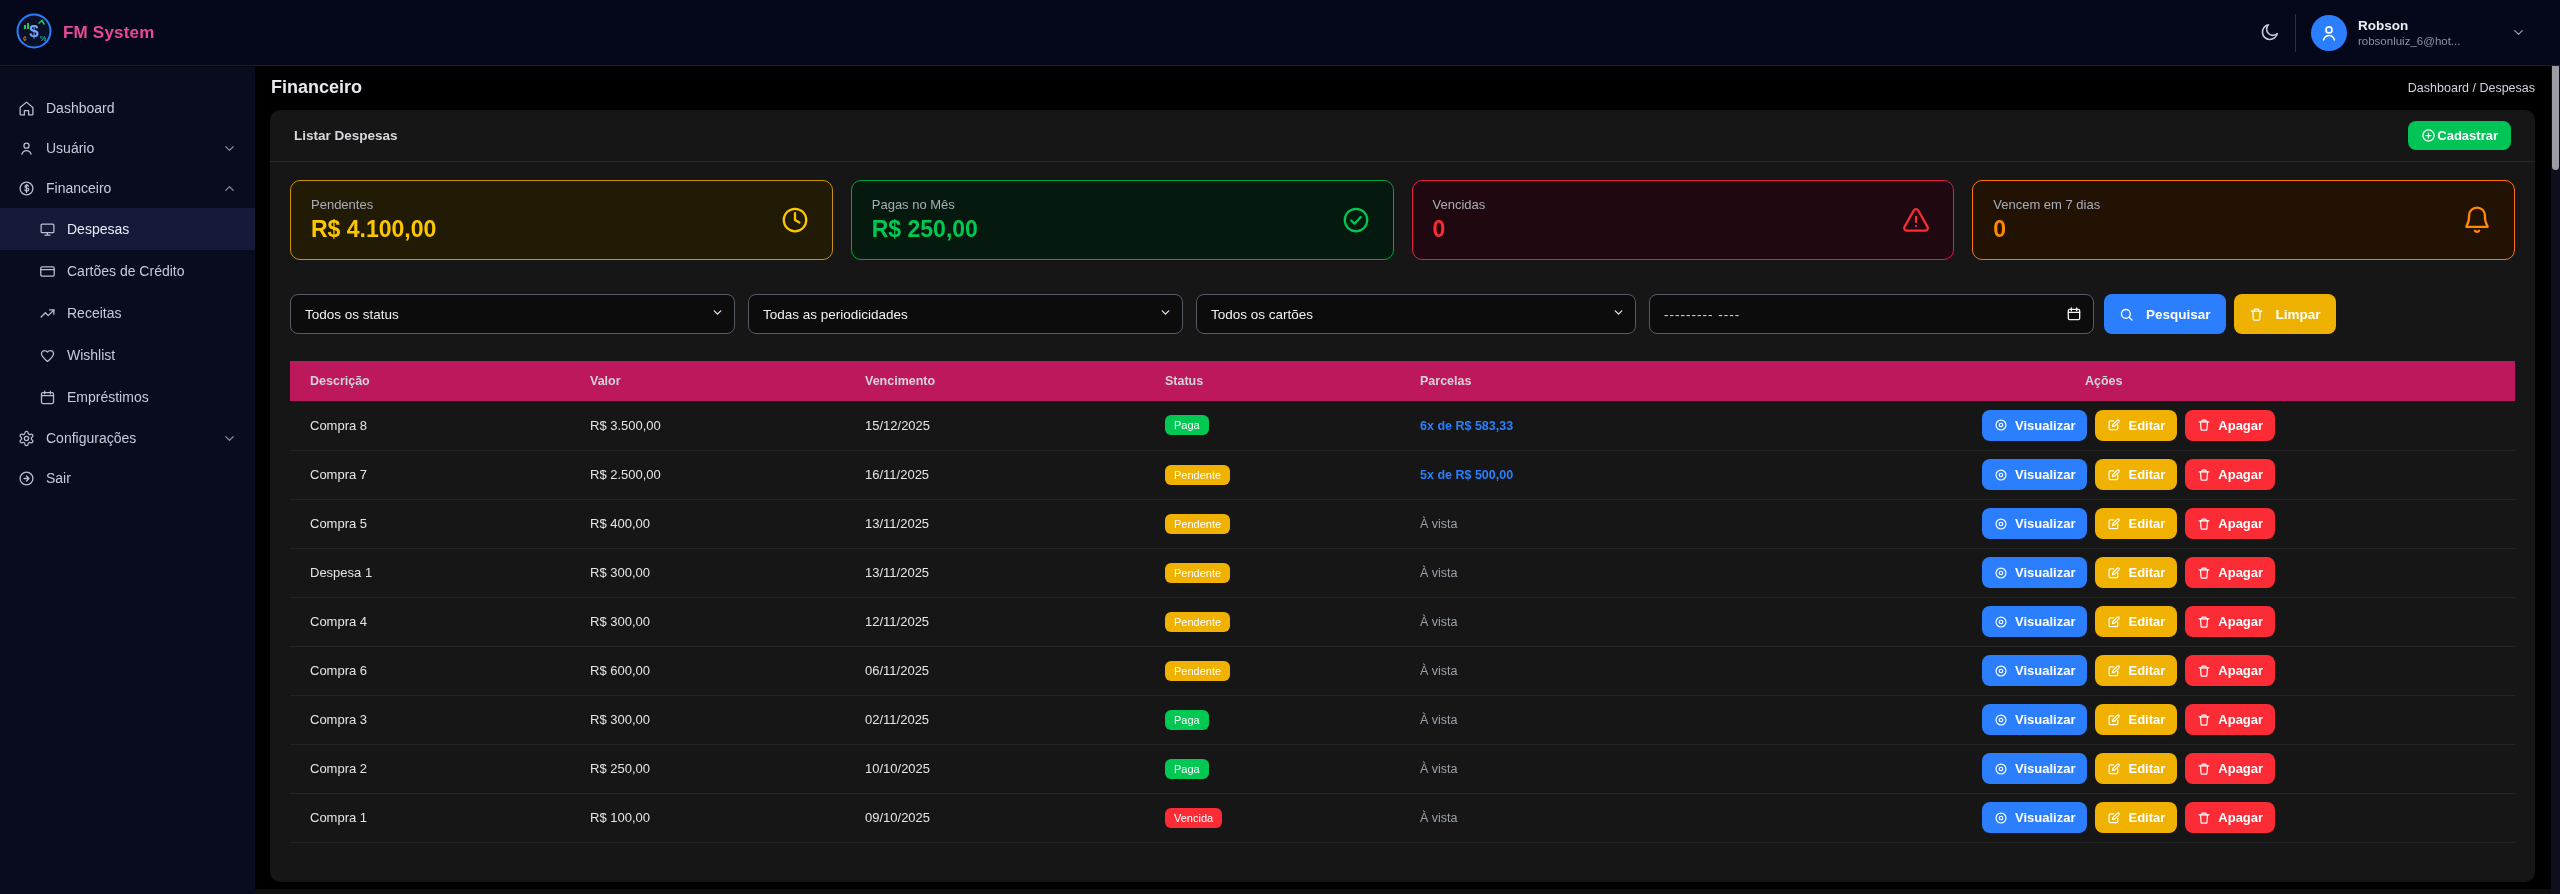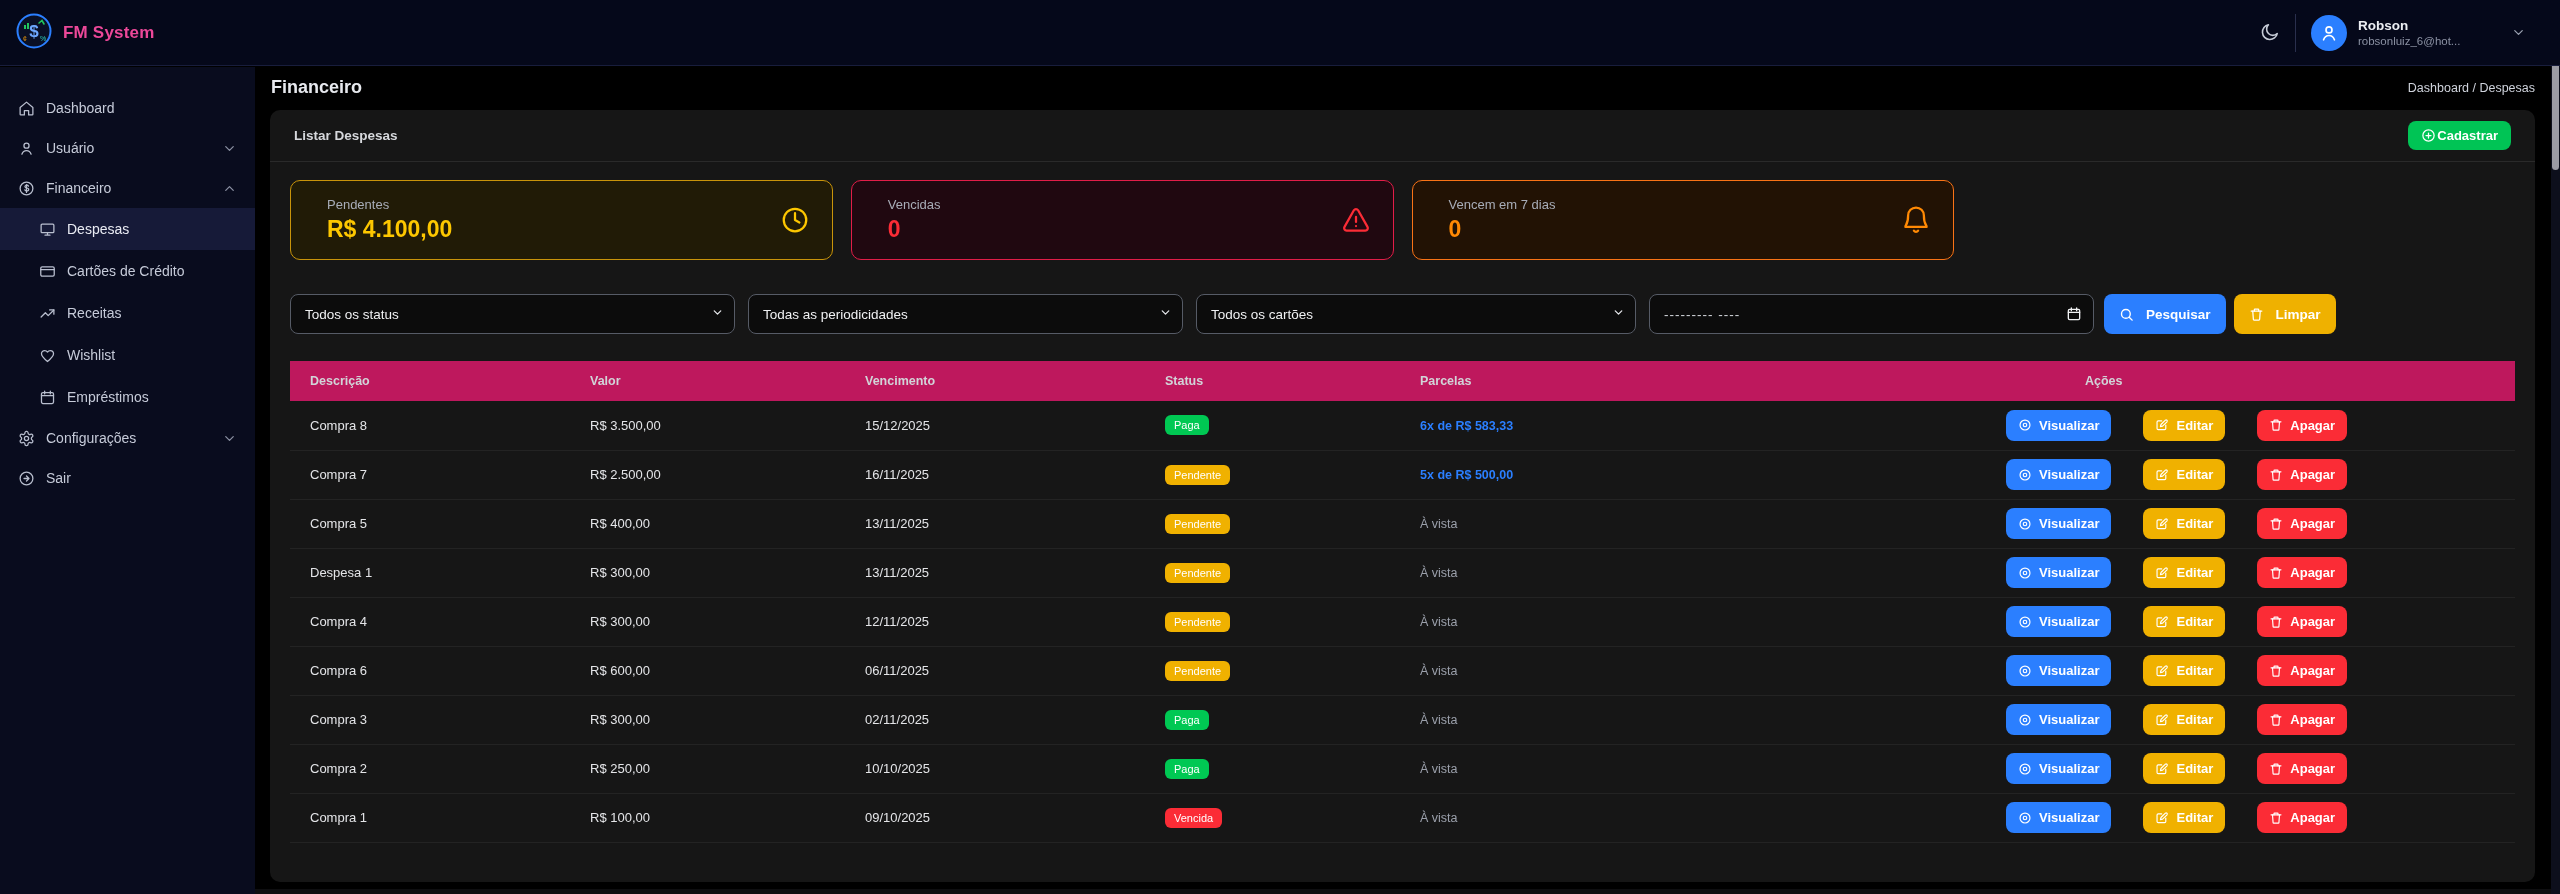--- a/index.html
+++ b/index.html
@@ -44,21 +44,21 @@
                 padding:0 24px; border-bottom:1px solid #2a2a2a; }
   .panel-title { color:#d6d8dc; font-size:13.5px; font-weight:700; }
   .btn-cadastrar { background:#00c455; color:#fff; font-size:13px; font-weight:600; height:29px;
                    padding:0 13px; border-radius:8px; border:none; display:flex; align-items:center; gap:1px; cursor:pointer;
                    font-family:inherit; }
   .panel-body { padding:18px 20px 0 20px; }
 
   
   .stats { display:grid; grid-template-columns:repeat(4,1fr); gap:18px; }
   .stat { height:80px; border:1px solid; border-radius:10px; display:flex; align-items:center;
-          justify-content:space-between; padding:0 22px 0 36px; }
+          justify-content:space-between; padding:0 22px 0 20px; }
   .stat-label { font-size:13px; color:#a8adb8; margin-bottom:4px; }
   .stat-value { font-size:23px; font-weight:700; }
   .stat .icn { display:flex; }
   .stat.yellow { border-color:#c9940a; background:#211b06; } .stat.yellow .stat-value, .stat.yellow .icn { color:#fdc700; }
   .stat.green  { border-color:#00a63e; background:#05190e; } .stat.green  .stat-value, .stat.green  .icn { color:#00c853; }
   .stat.red    { border-color:#e11d48; background:#200810; } .stat.red    .stat-value, .stat.red    .icn { color:#fb2c36; }
   .stat.orange { border-color:#f97316; background:#221204; } .stat.orange .stat-value, .stat.orange .icn { color:#ff8904; }
 
   
   .filters { display:flex; gap:13px; margin-top:34px; align-items:center; }
@@ -89,21 +89,21 @@
   td.acoes { padding-left:42px; }
   .last-divider { border-top:1px solid #232323; height:0; }
   .badge { display:inline-block; padding:4px 9px; border-radius:6px; font-size:11px; color:#fff; font-weight:500; }
   .badge.paga { background:#00c853; }
   .badge.pendente { background:#f0b100; }
   .badge.vencida { background:#fb2c36; }
   .parcelas-link { color:#2b7fff; font-weight:700; font-size:12.5px; }
   .parcelas-plain { color:#9ba0ab; font-size:12.5px; }
   .actions { display:flex; gap:8px; align-items:center; }
   .btn-action { height:31px; padding:0 12px; border-radius:8px; border:none; color:#fff; font-size:13px;
-                font-weight:600; display:inline-flex; align-items:center; gap:7px; cursor:pointer; font-family:inherit;margin-left:24px; }
+                font-weight:600; display:inline-flex; align-items:center; gap:7px; cursor:pointer; font-family:inherit; }
   .btn-action.view { background:#2b7fff; }
   .btn-action.edit { background:#f0b100; }
   .btn-action.del  { background:#fb2c36; }
   .btn-action .icn, .btn-filter .icn, .btn-cadastrar .icn { display:flex; }
 
   
   .scrollbar { position:absolute; top:0; right:0; width:9px; height:894px; background:#0d0f1c; }
   .scroll-thumb { position:absolute; top:5px; left:1px; width:7px; height:165px; background:#9b9ba3; border-radius:4px; cursor:grab; }
   .bottom-edge { position:absolute; bottom:0; left:255px; right:9px; height:5px; background:#0e0e10; }
 </style>
@@ -286,20 +286,32 @@
               <div class="stat-label">Pendentes</div>
               <div class="stat-value">R$ 4.100,00</div>
             </div>
             <span class="icn">
               <svg width="30" height="30" viewBox="0 0 24 24" fill="none" stroke="currentColor" stroke-width="1.8" stroke-linecap="round" stroke-linejoin="round">
                 <circle cx="12" cy="12" r="9"></circle>
                 <path d="M12 6.5V12l3.5 2"></path>
               </svg>
             </span>
           </div>
+          <div class="stat green">
+            <div>
+              <div class="stat-label">Pagas no Mês</div>
+              <div class="stat-value">R$ 250,00</div>
+            </div>
+            <span class="icn">
+              <svg width="30" height="30" viewBox="0 0 24 24" fill="none" stroke="currentColor" stroke-width="1.8" stroke-linecap="round" stroke-linejoin="round">
+                <circle cx="12" cy="12" r="9"></circle>
+                <path d="M8.2 12.4l2.6 2.6 5-5.4"></path>
+              </svg>
+            </span>
+          </div>
           <div class="stat red">
             <div>
               <div class="stat-label">Vencidas</div>
               <div class="stat-value">0</div>
             </div>
             <span class="icn">
               <svg width="30" height="30" viewBox="0 0 24 24" fill="none" stroke="currentColor" stroke-width="1.8" stroke-linecap="round" stroke-linejoin="round">
                 <path d="M10.3 4.2 2.8 17.5a2 2 0 0 0 1.7 3h15a2 2 0 0 0 1.7-3L13.7 4.2a2 2 0 0 0-3.4 0z"></path>
                 <path d="M12 9.5v4"></path>
                 <path d="M12 16.8h.01"></path>

